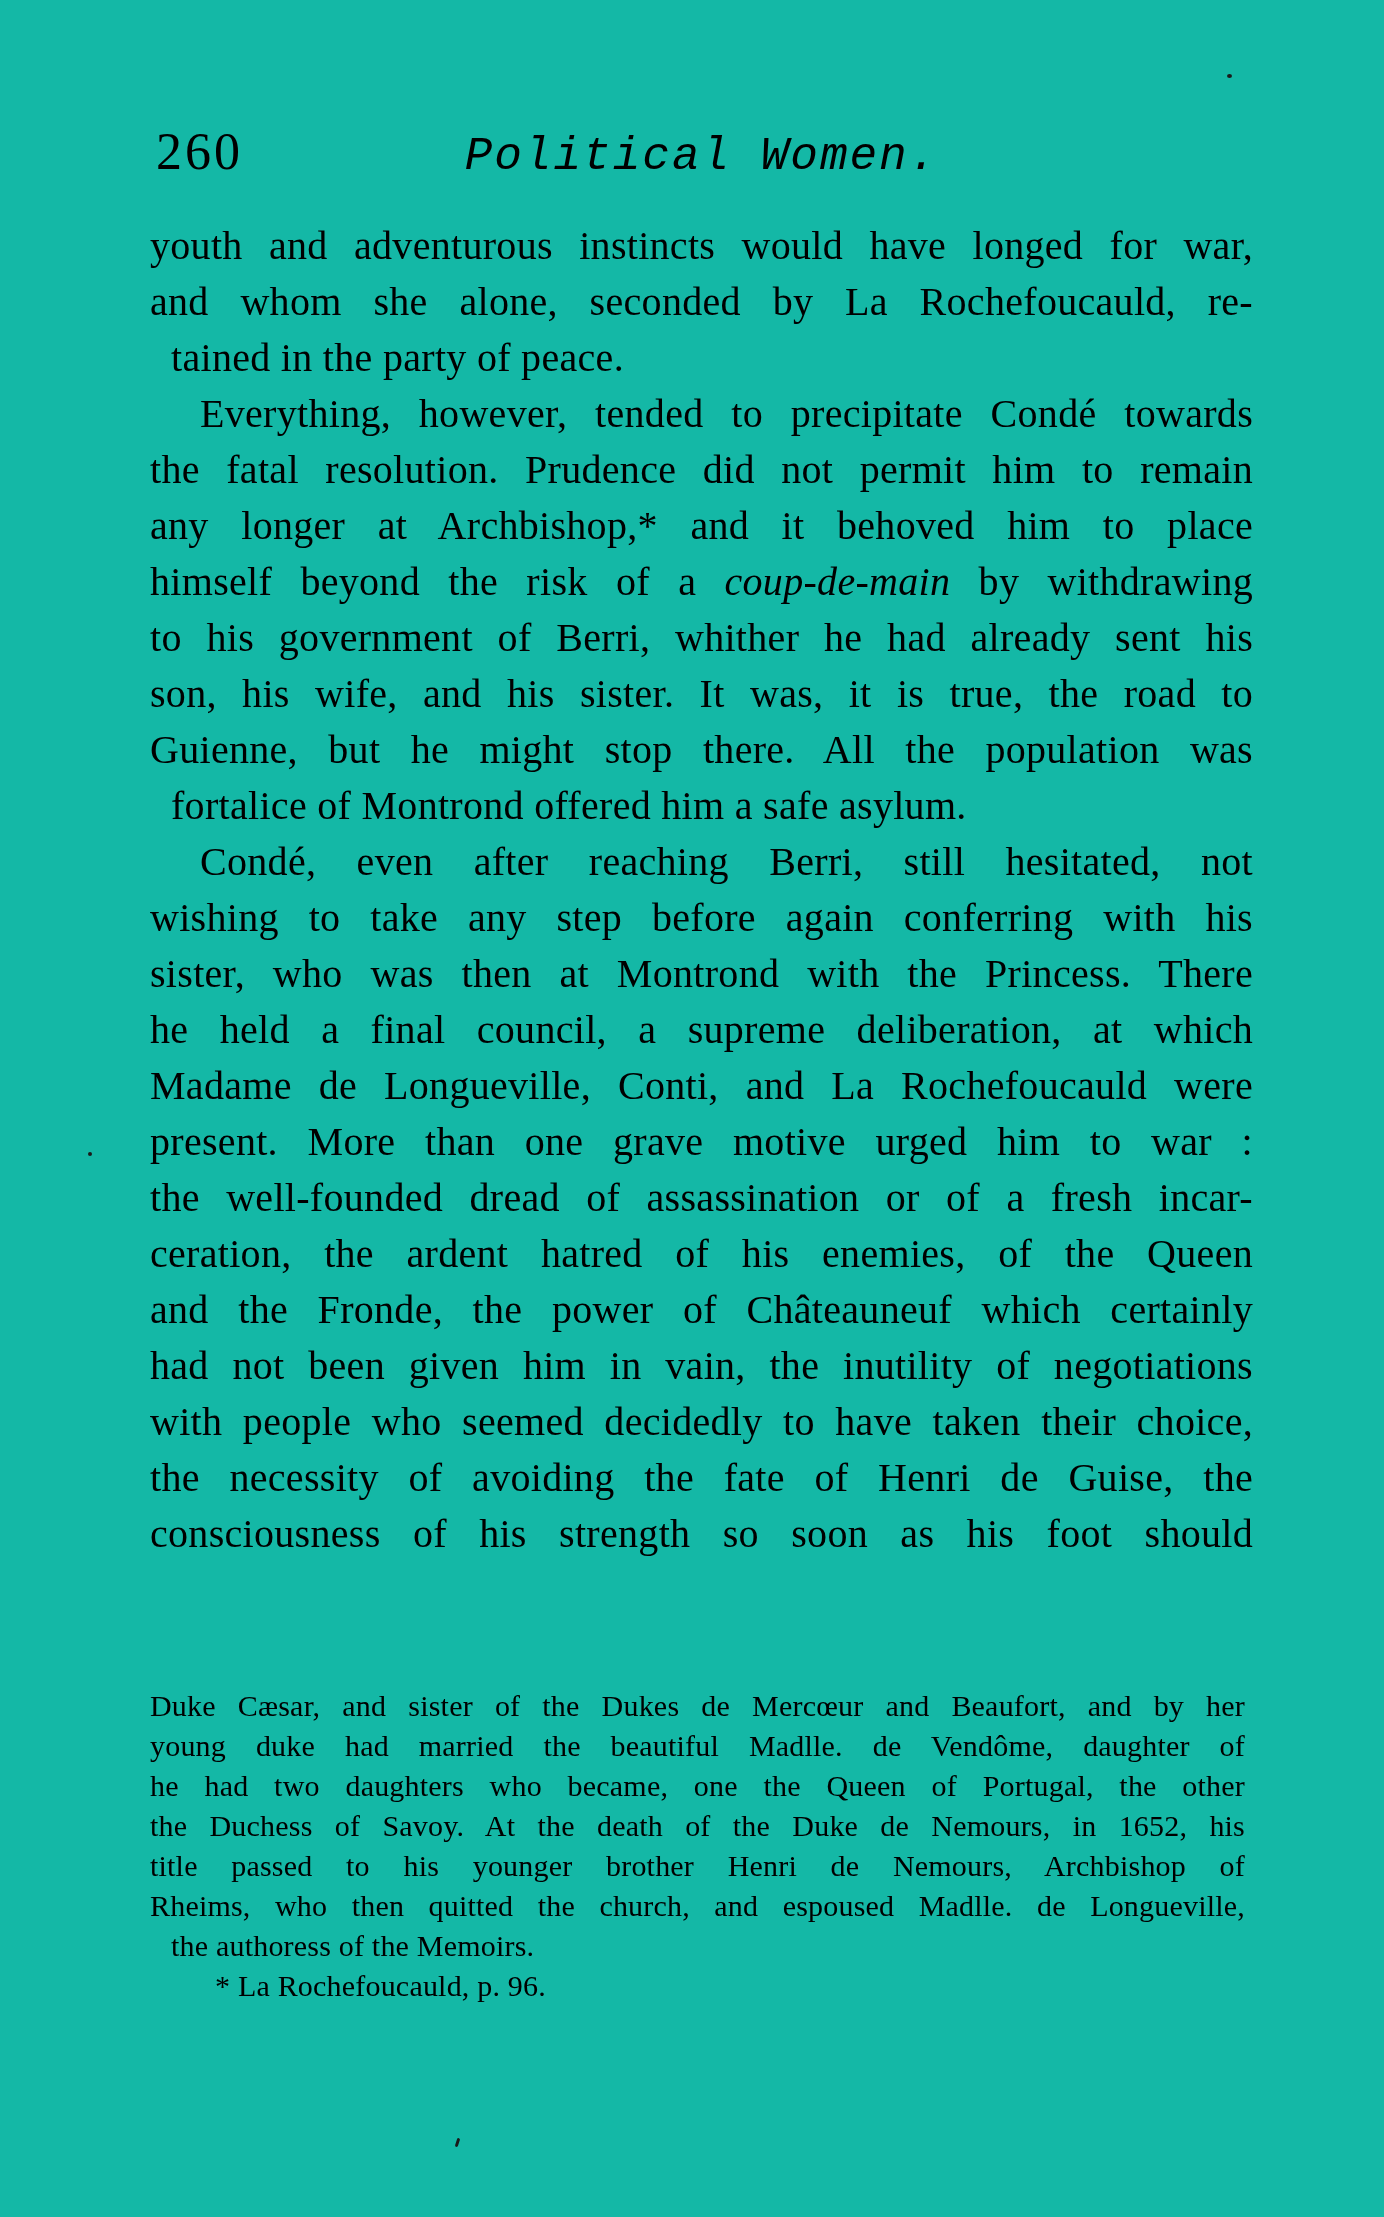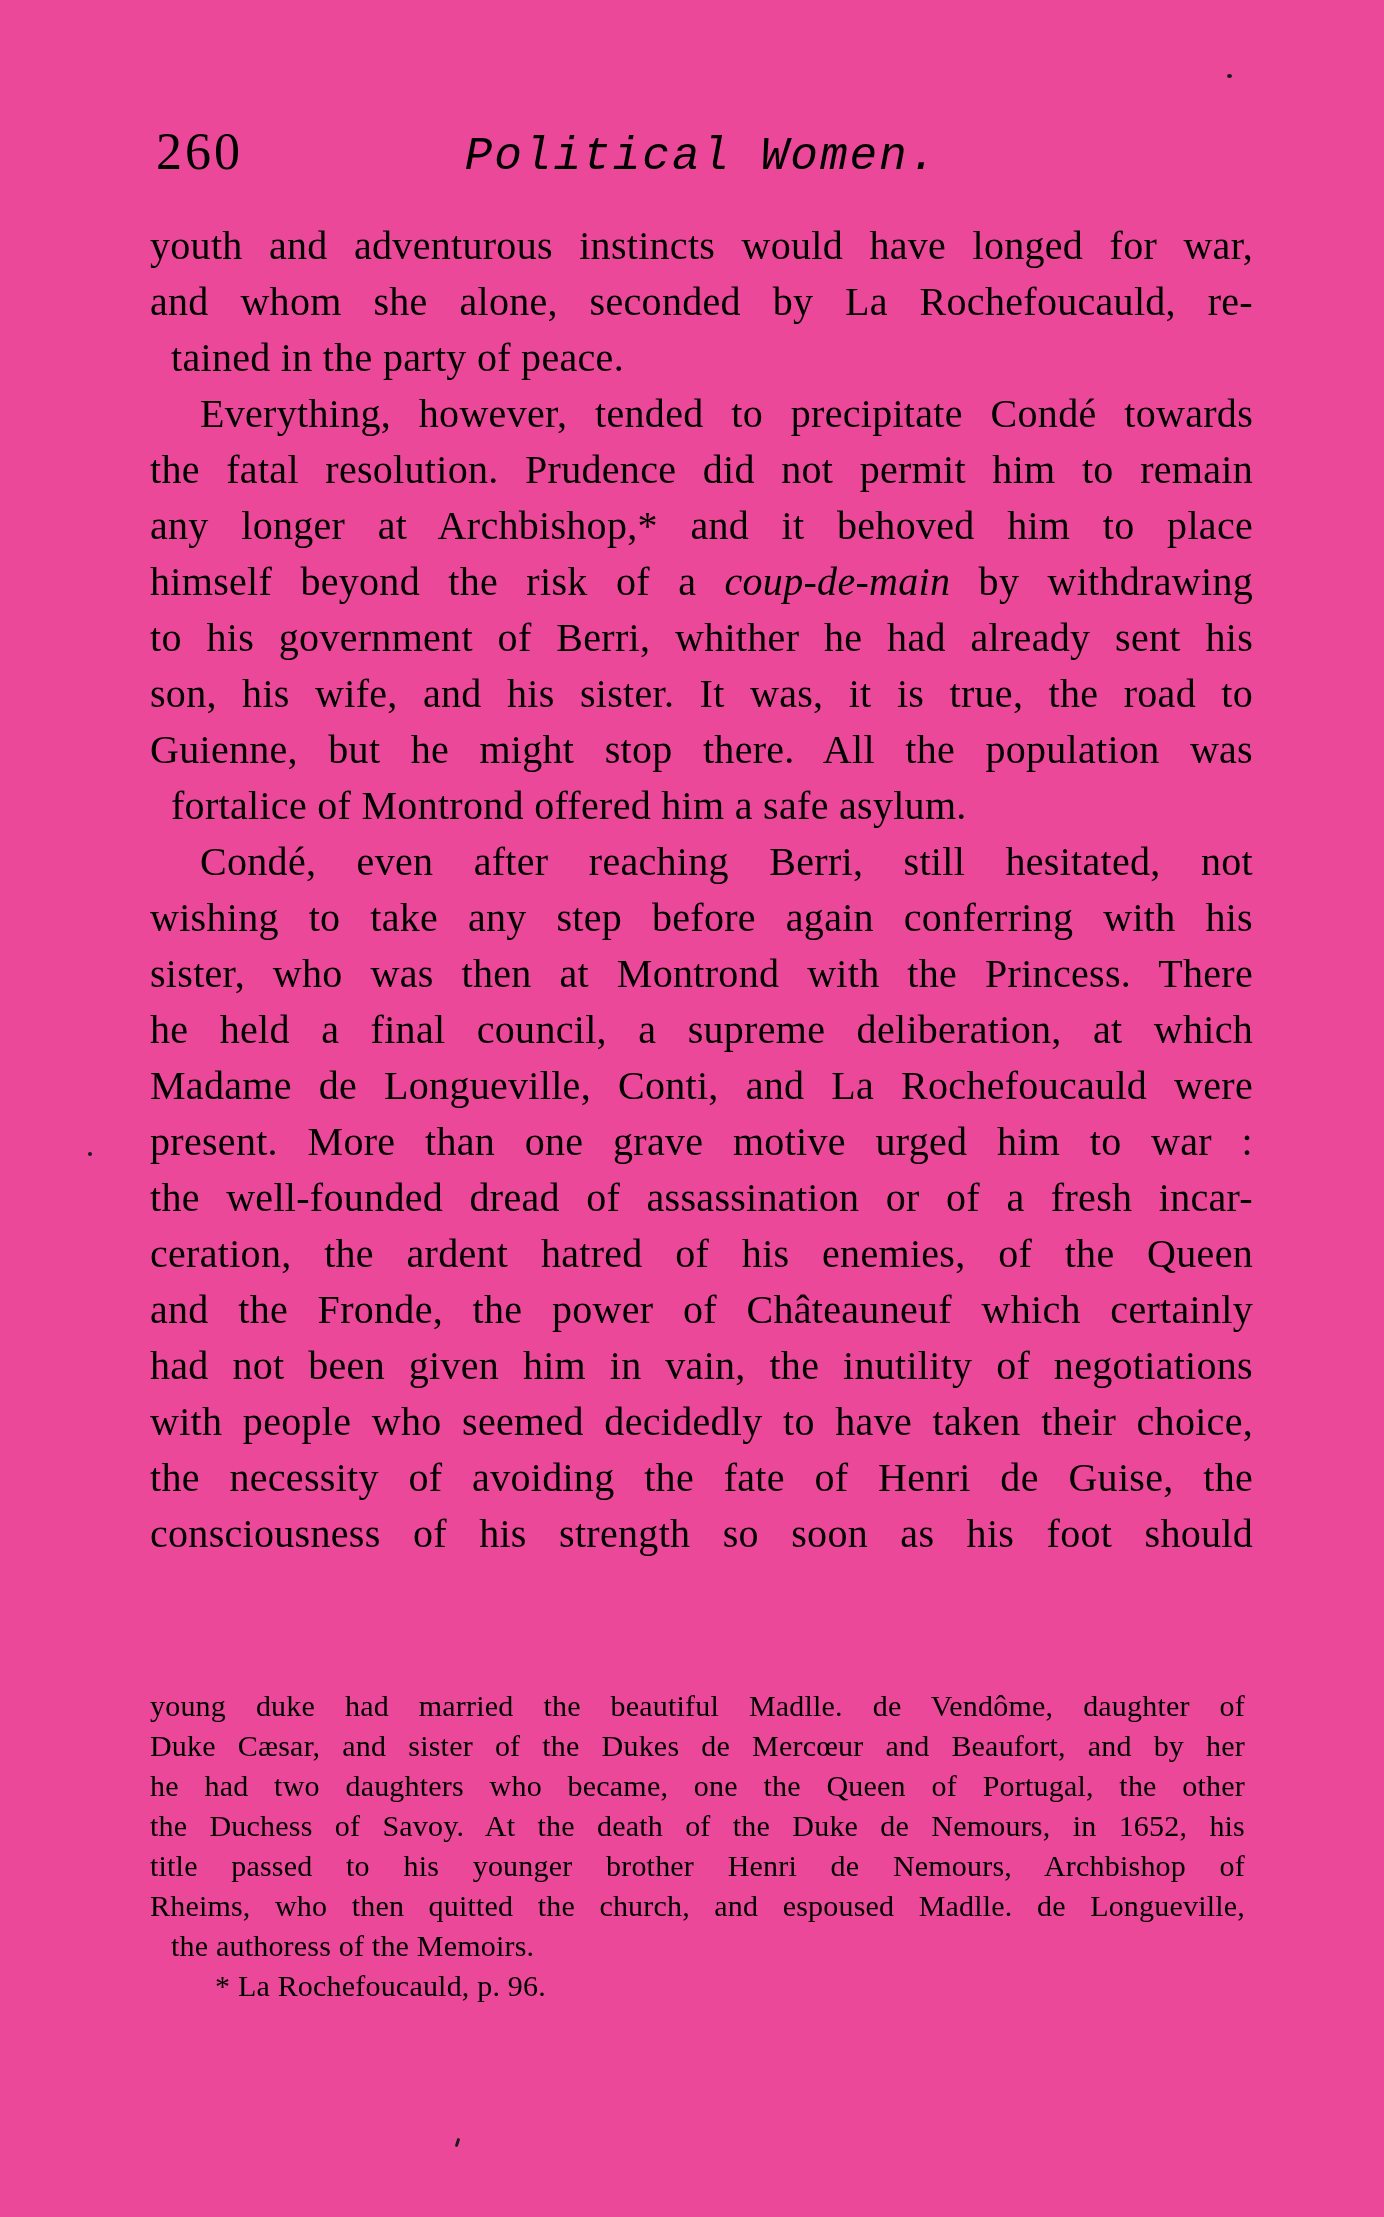--- a/index.html
+++ b/index.html
@@ -4,21 +4,21 @@
 <style>
   html, body {
     margin: 0;
     padding: 0;
     background: #ffffff;
   }
   .page {
     position: relative;
     width: 1384px;
     height: 2217px;
-    background: #ec4899;
+    background: #14b8a6;
     color: #000000;
     font-family: "Liberation Serif", "DejaVu Serif", serif;
     overflow: hidden;
   }
   .header {
     position: absolute;
     top: 0;
     left: 150px;
     width: 1103px;
     height: 200px;
@@ -130,22 +130,22 @@
       <div class="line">and the Fronde, the power of Châteauneuf which certainly</div>
       <div class="line">had not been given him in vain, the inutility of negotiations</div>
       <div class="line">with people who seemed decidedly to have taken their choice,</div>
       <div class="line">the necessity of avoiding the fate of Henri de Guise, the</div>
       <div class="line">consciousness of his strength so soon as his foot should</div>
     </div>
 
   </div>
 
   <div class="footnote">
+    <div class="line">Duke Cæsar, and sister of the Dukes de Mercœur and Beaufort, and by her</div>
     <div class="line">young duke had married the beautiful Madlle. de Vendôme, daughter of</div>
-    <div class="line">Duke Cæsar, and sister of the Dukes de Mercœur and Beaufort, and by her</div>
     <div class="line">he had two daughters who became, one the Queen of Portugal, the other</div>
     <div class="line">the Duchess of Savoy.  At the death of the Duke de Nemours, in 1652, his</div>
     <div class="line">title passed to his younger brother Henri de Nemours, Archbishop of</div>
     <div class="line">Rheims, who then quitted the church, and espoused Madlle. de Longueville,</div>
     <div class="line left">the authoress of the Memoirs.</div>
     <div class="line left cite">* La Rochefoucauld, p. 96.</div>
   </div>
 
   <div class="speck s1"></div>
   <div class="speck s2"></div>

